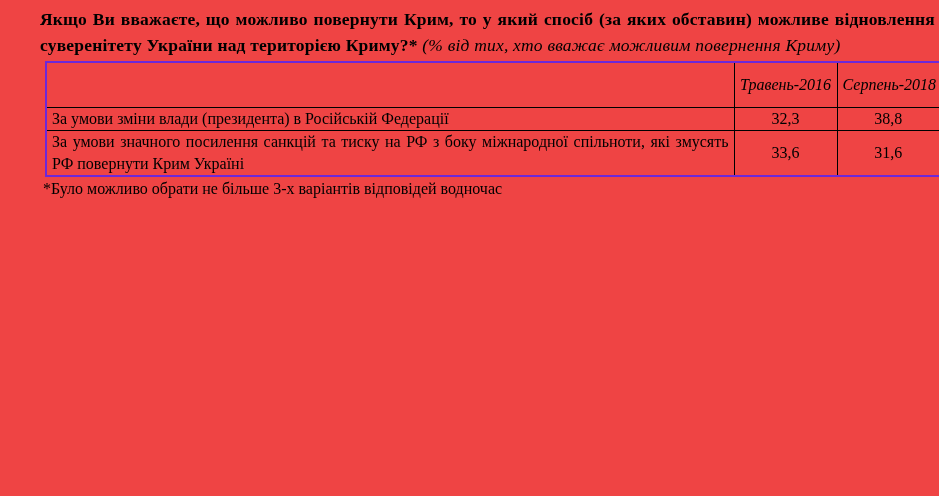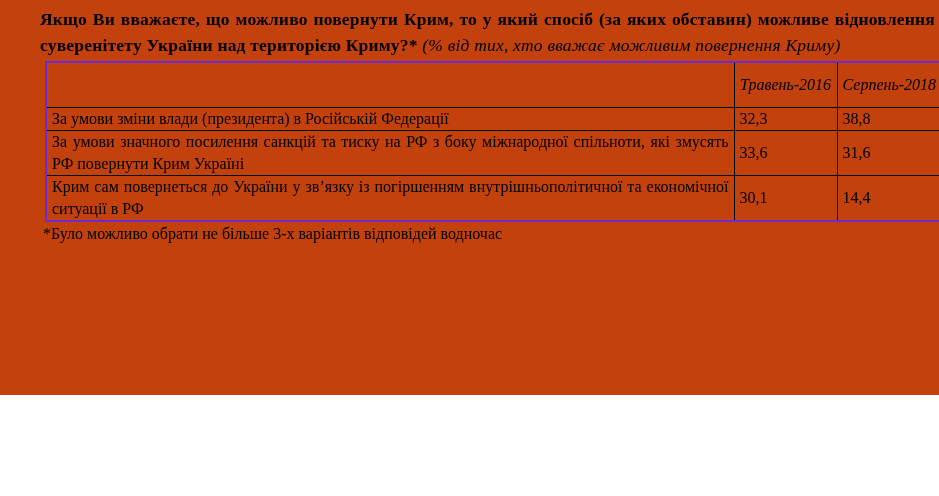--- a/index.html
+++ b/index.html
@@ -5,22 +5,22 @@
   html, body {
     margin: 0;
     padding: 0;
     background: #ffffff;
     color: #000000;
     font-family: "Liberation Serif", serif;
   }
   .page {
     position: relative;
     width: 939px;
-    height: 395px;
-    background: #c2410c;
+    height: 496px;
+    background: #ef4444;
     overflow: hidden;
   }
   .title {
     margin: 6px 4px 0 40px;
     width: 895px;
     text-align: justify;
     font-size: 17.5px;
     line-height: 26px;
     letter-spacing: 0.2px;
   }
@@ -52,20 +52,21 @@
   table.survey th {
     font-weight: normal;
     font-style: italic;
     text-align: center;
     height: 44px;
   }
   td.label {
     text-align: justify;
   }
   td.num {
+    text-align: center;
   }
   tr.single td { height: 22px; }
   tr.double td { height: 44px; }
   .footnote {
     margin: 2px 0 0 43px;
     font-size: 16px;
     line-height: 19px;
   }
 </style>
 </head>
@@ -93,23 +94,18 @@
       <tr class="single">
         <td class="label">За умови зміни влади (президента) в Російській Федерації</td>
         <td class="num">32,3</td>
         <td class="num">38,8</td>
       </tr>
       <tr class="double">
         <td class="label">За умови значного посилення санкцій та тиску на РФ з боку міжнародної спільноти, які змусять РФ повернути Крим Україні</td>
         <td class="num">33,6</td>
         <td class="num">31,6</td>
       </tr>
-      <tr class="double">
-        <td class="label">Крим сам повернеться до України у зв’язку із погіршенням внутрішньополітичної та економічної ситуації в РФ</td>
-        <td class="num">30,1</td>
-        <td class="num">14,4</td>
-      </tr>
     </tbody>
   </table>
 
   <p class="footnote">*Було можливо обрати не більше 3-х варіантів відповідей водночас</p>
 
 </div>
 
 </body></html>

